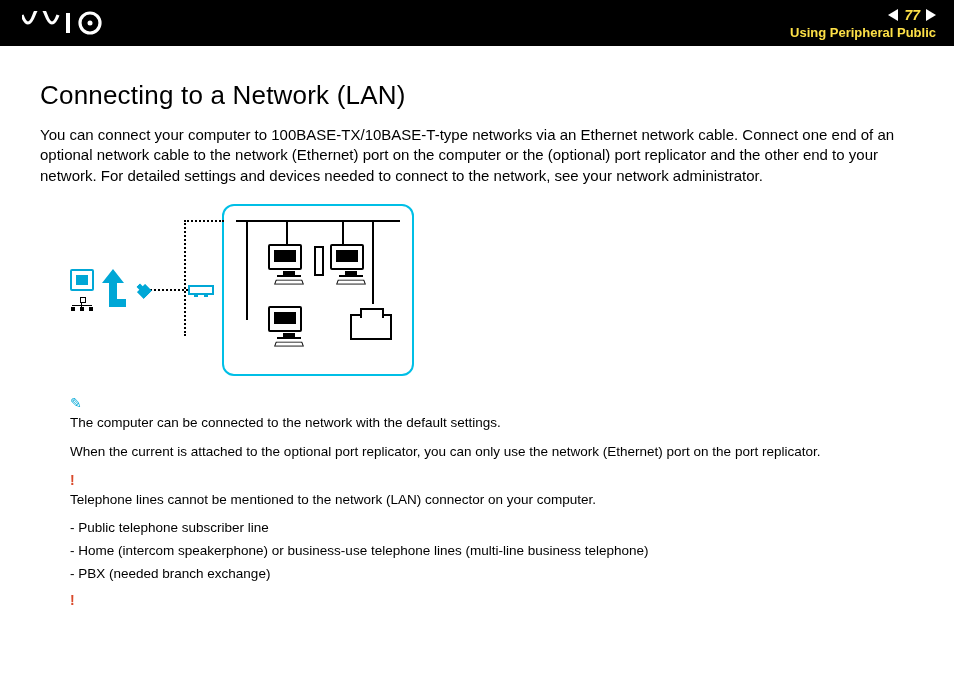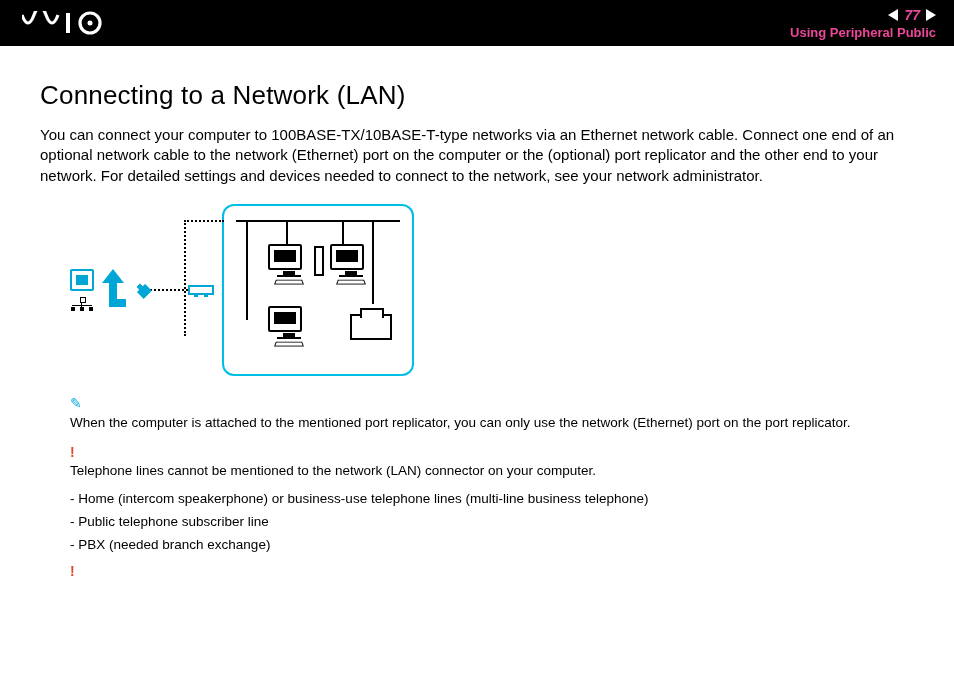--- a/index.html
+++ b/index.html
@@ -23,21 +23,21 @@
   .logo {
     color: #fff;
     font-size: 26px;
     letter-spacing: 1px;
     font-weight: 300;
     display: flex;
     align-items: center;
   }
   .header-right {
     text-align: right;
-    color: #ec4899;
+    color: #fde047;
   }
   .pager {
     display: flex;
     align-items: center;
     justify-content: flex-end;
     gap: 6px;
     font-size: 14px;
     font-style: italic;
     font-weight: bold;
     margin-bottom: 2px;
@@ -231,30 +231,31 @@
           <div class="stand"></div>
           <div class="base"></div>
           <div class="kbd"></div>
       </div>
       <div class="printer pr"></div>
     </div>
   </div>
 
   <div class="note-block">
     <span class="note-icon">✎</span><br>
-    <p>When the computer is attached to the mentioned port replicator, you can only use the network (Ethernet) port on the port replicator.</p>
+    <p>The computer can be connected to the network with the default settings.</p>
+    <p>When the current is attached to the optional port replicator, you can only use the network (Ethernet) port on the port replicator.</p>
   </div>
 
   <div class="warn-block">
     <span class="warn-icon">!</span><br>
     <span>Telephone lines cannot be mentioned to the network (LAN) connector on your computer.</span><br>
   </div>
 
   <div class="bullets" style="margin-top:10px;">
+    <div>Public telephone subscriber line</div>
     <div>Home (intercom speakerphone) or business-use telephone lines (multi-line business telephone)</div>
-    <div>Public telephone subscriber line</div>
     <div>PBX (needed branch exchange)</div>
   </div>
 
   <div class="warn-block">
     <span class="warn-icon">!</span><br>
   </div>
 </div>
 
 </body></html>

